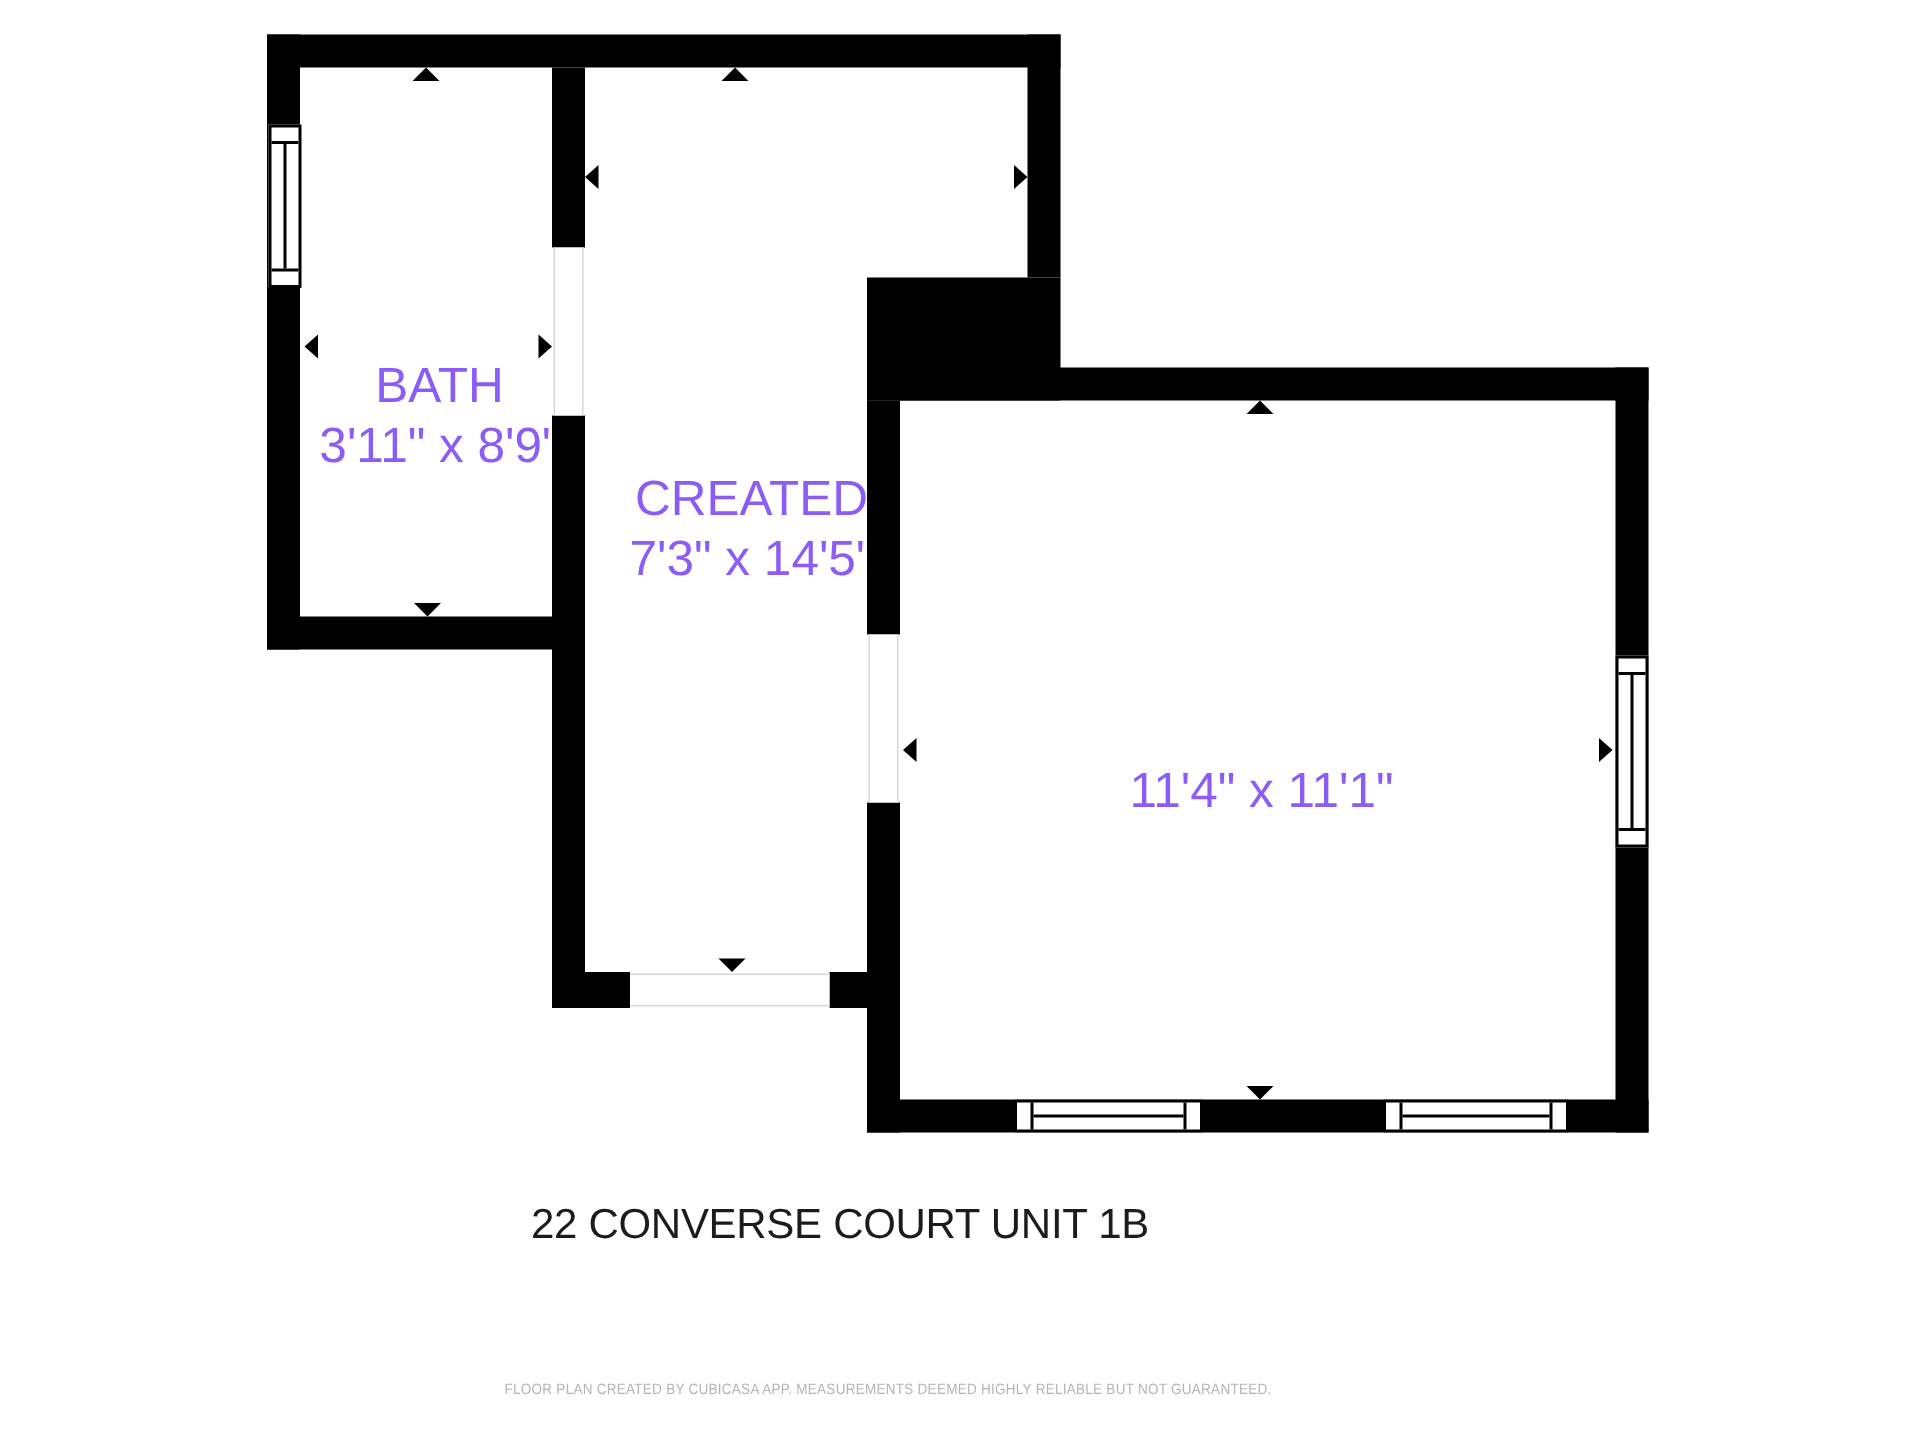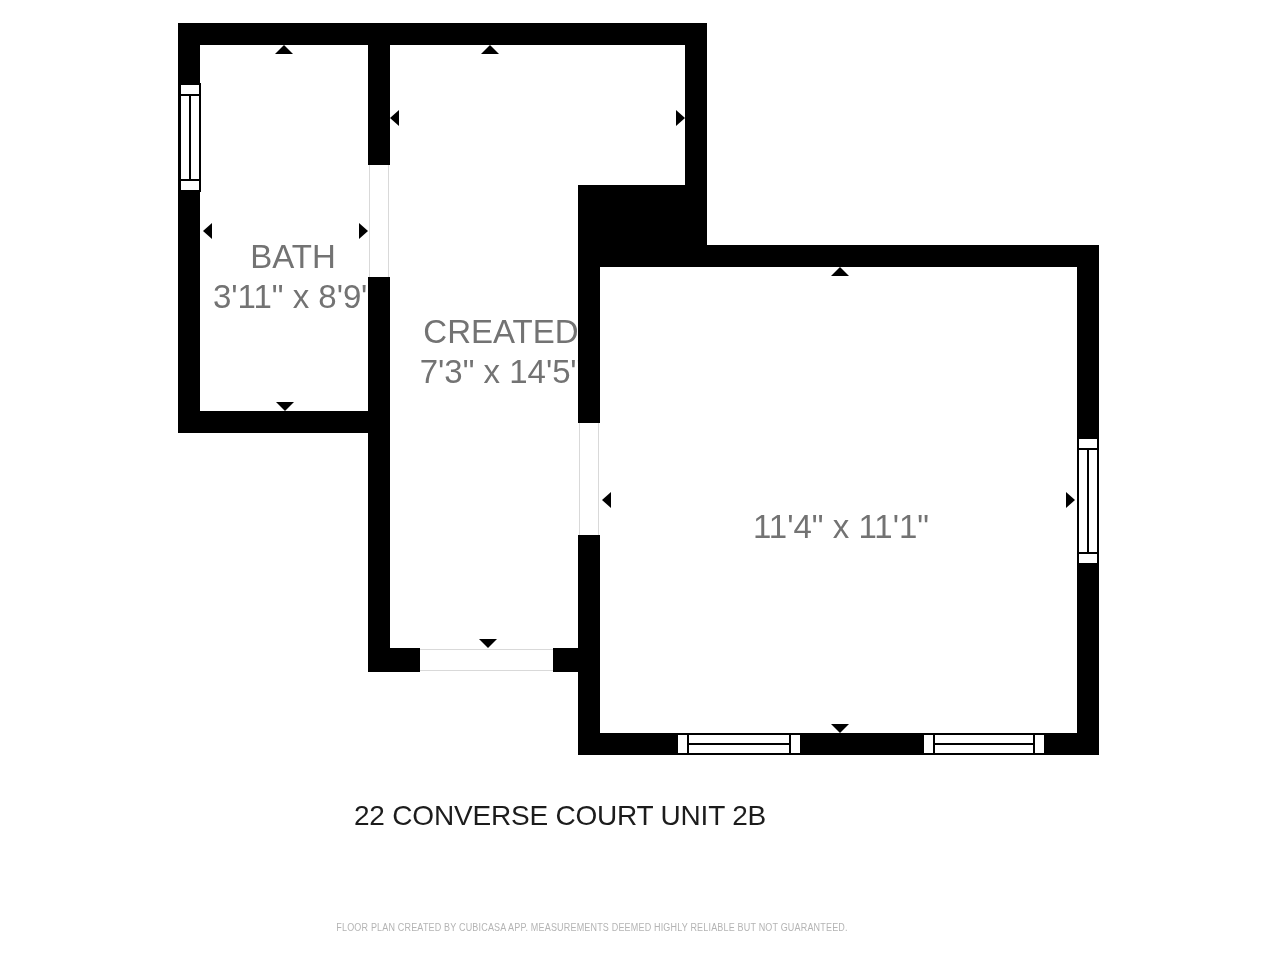--- a/index.html
+++ b/index.html
@@ -24,21 +24,21 @@
   .window.h .mid { top:50%; margin-top:-1px; height:2px; left:11px; right:11px; }
   .arrow { position:absolute; width:0; height:0; z-index:4; }
   .arrow.up    { border-left:9px solid transparent; border-right:9px solid transparent; border-bottom:9px solid #000; }
   .arrow.down  { border-left:9px solid transparent; border-right:9px solid transparent; border-top:9px solid #000; }
   .arrow.left  { border-top:8px solid transparent; border-bottom:8px solid transparent; border-right:9px solid #000; }
   .arrow.right { border-top:8px solid transparent; border-bottom:8px solid transparent; border-left:9px solid #000; }
 
   
   .room-label {
     position:absolute; z-index:1; transform:translate(-50%,-50%);
-    text-align:center; color:#737373; font-size:33px; line-height:40px;
+    text-align:center; color:#8b5cf6; font-size:33px; line-height:40px;
     white-space:nowrap; letter-spacing:0px;
   }
   .room-label.bath    { left:293px; top:277px; }
   .room-label.kitchen { left:501px; top:352px; }
   .room-label.bedroom { left:841px; top:527px; }
 
   .title {
     position:absolute; left:560px; top:816px; transform:translate(-50%,-50%);
     font-size:28px; color:#1c1c1c; letter-spacing:-0.2px; white-space:nowrap; z-index:5;
   }
@@ -106,15 +106,15 @@
       <div class="arrow right" style="left: 359px; top: 223px;"></div>
       <div class="arrow up" style="left: 481px; top: 45px;"></div>
       <div class="arrow left" style="left: 390px; top: 110px;"></div>
       <div class="arrow right" style="left: 676px; top: 110px;"></div>
       <div class="arrow down" style="left: 479px; top: 639px;"></div>
       <div class="arrow up" style="left: 831px; top: 267px;"></div>
       <div class="arrow down" style="left: 831px; top: 724px;"></div>
       <div class="arrow left" style="left: 602px; top: 492px;"></div>
       <div class="arrow right" style="left: 1066px; top: 492px;"></div>
     </div>
-  <div class="title">22 CONVERSE COURT UNIT 2B</div>
+  <div class="title">22 CONVERSE COURT UNIT 1B</div>
   <div class="footer">FLOOR PLAN CREATED BY CUBICASA APP. MEASUREMENTS DEEMED HIGHLY RELIABLE BUT NOT GUARANTEED.</div>
 </div>
 
 </body></html>

